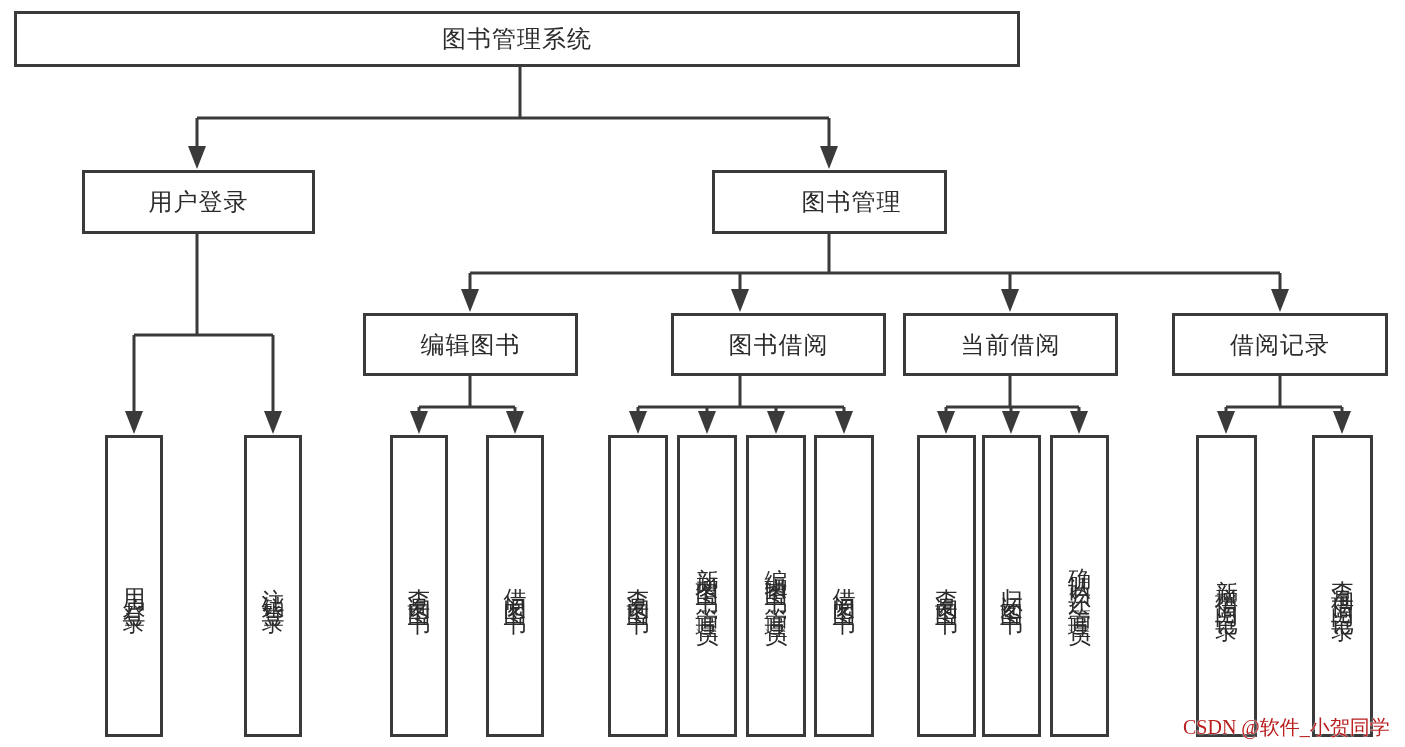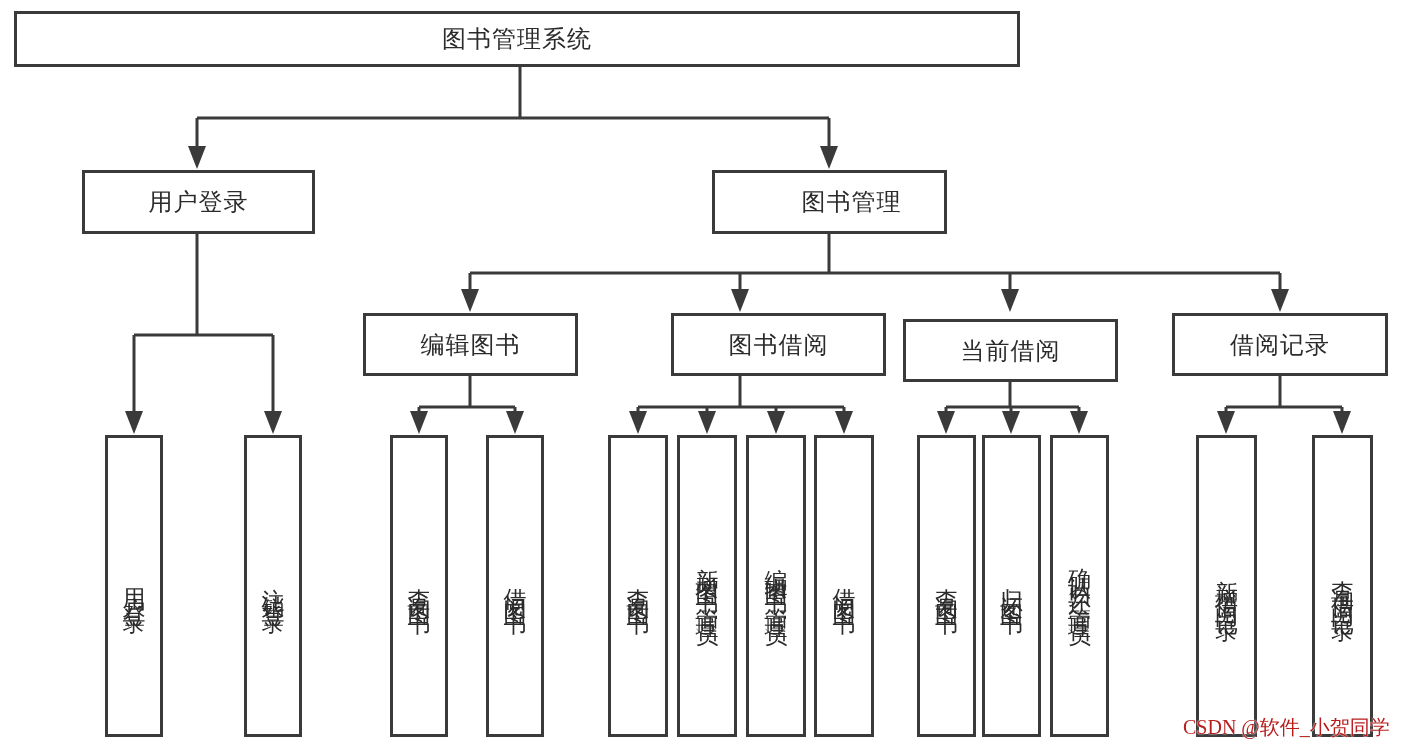--- a/index.html
+++ b/index.html
@@ -85,21 +85,21 @@
   <div class="box hbox" style="left:712px; top:170px; width:235px; height:64px;padding-left:44px;">
     <span>图书管理</span>
   </div>
 
   <div class="box hbox" style="left:363px; top:313px; width:215px; height:63px;">
     <span>编辑图书</span>
   </div>
   <div class="box hbox" style="left:633px; top:313px; width:215px; height:63px;margin-left:38px;">
     <span>图书借阅</span>
   </div>
-  <div class="box hbox" style="left:903px; top:313px; width:215px; height:63px;margin-top:6px;">
+  <div class="box hbox" style="left:903px; top:313px; width:215px; height:63px;">
     <span>当前借阅</span>
   </div>
   <div class="box hbox" style="left:1172px; top:313px; width:216px; height:63px;">
     <span>借阅记录</span>
   </div>
 
   <div class="box" style="left:105px; top:435px; width:58px; height:302px;">
     <span class="vtext">用户登录</span>
   </div>
   <div class="box" style="left:244px; top:435px; width:58px; height:302px;">

